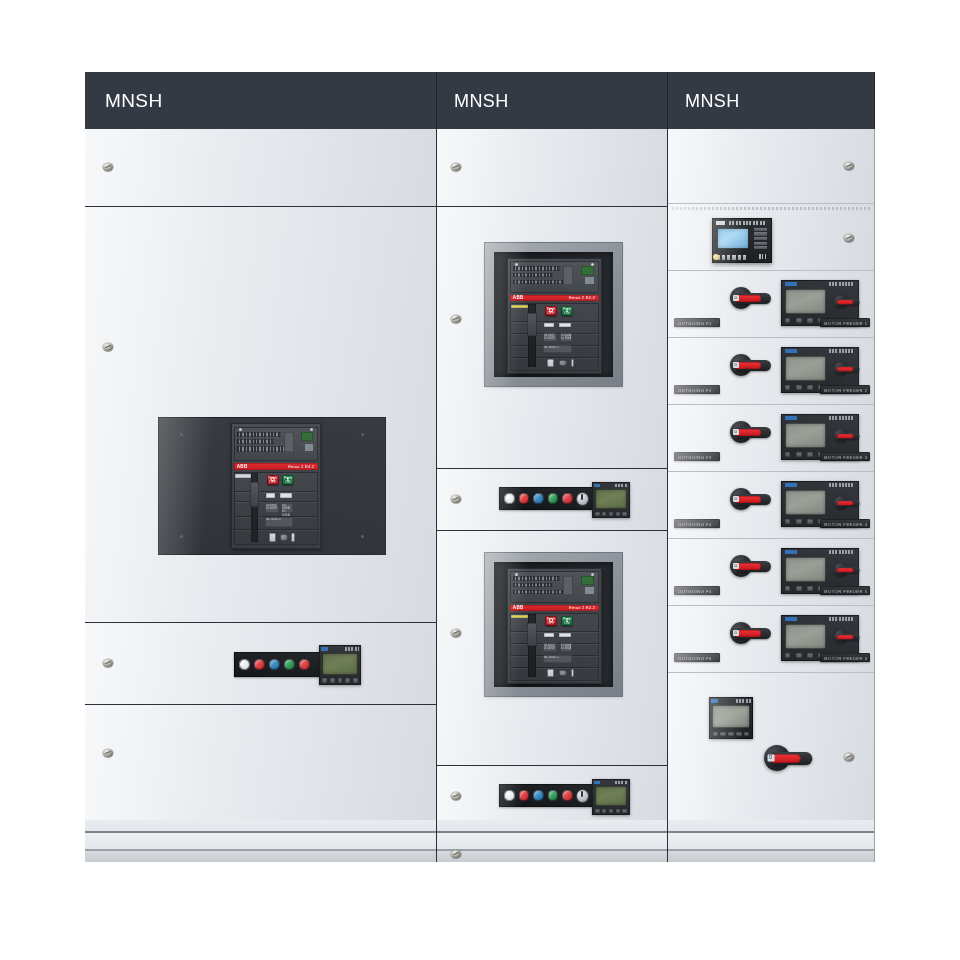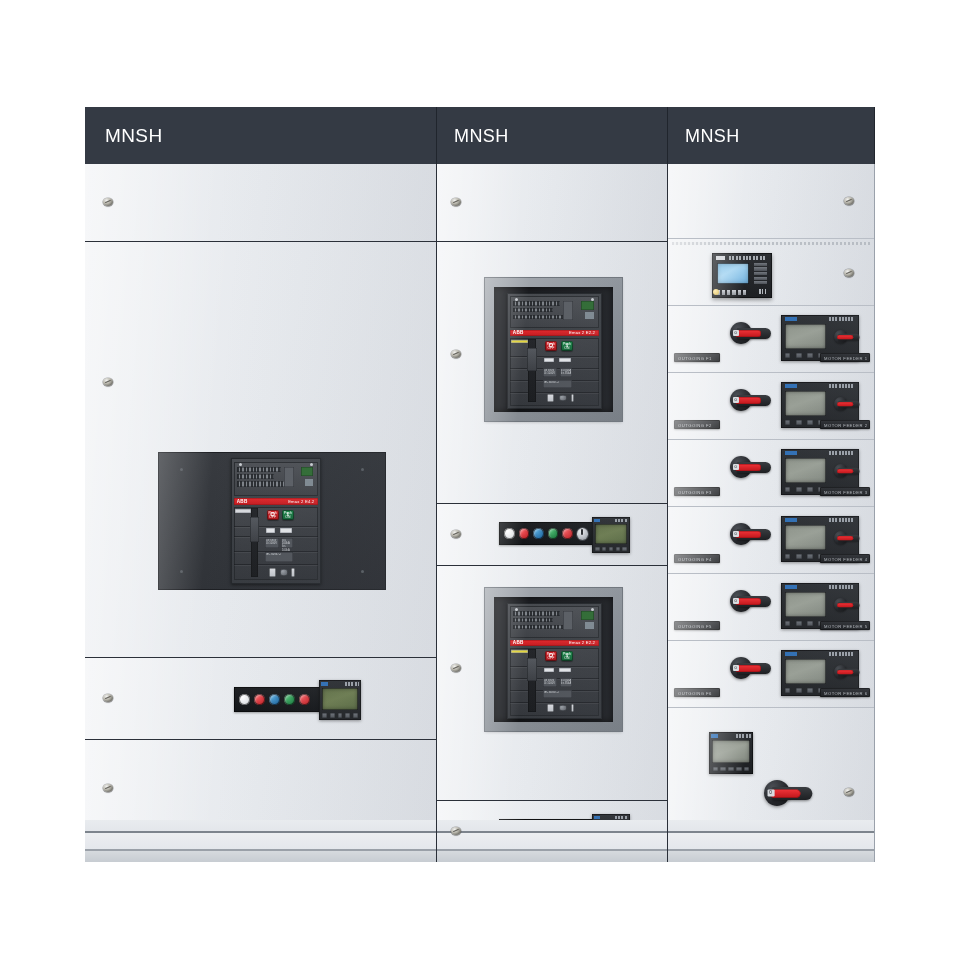--- a/index.html
+++ b/index.html
@@ -16,21 +16,20 @@
     position:absolute;
     left:85px; top:72px;
     width:790px; height:790px;
   }
 
   .panel{
     position:absolute;
     top:0; bottom:0;
     background:#e9ebee;
     box-sizing:border-box;
-    margin-top:35px;
   }
   #panel-a{ left:0;   width:352px; }
   #panel-b{ left:352px; width:231px; }
   #panel-c{ left:583px; width:207px; }
 
   
   .panel-header{
     position:absolute; left:0; right:0; top:0;
     height:57px;
     background:#343a44;

